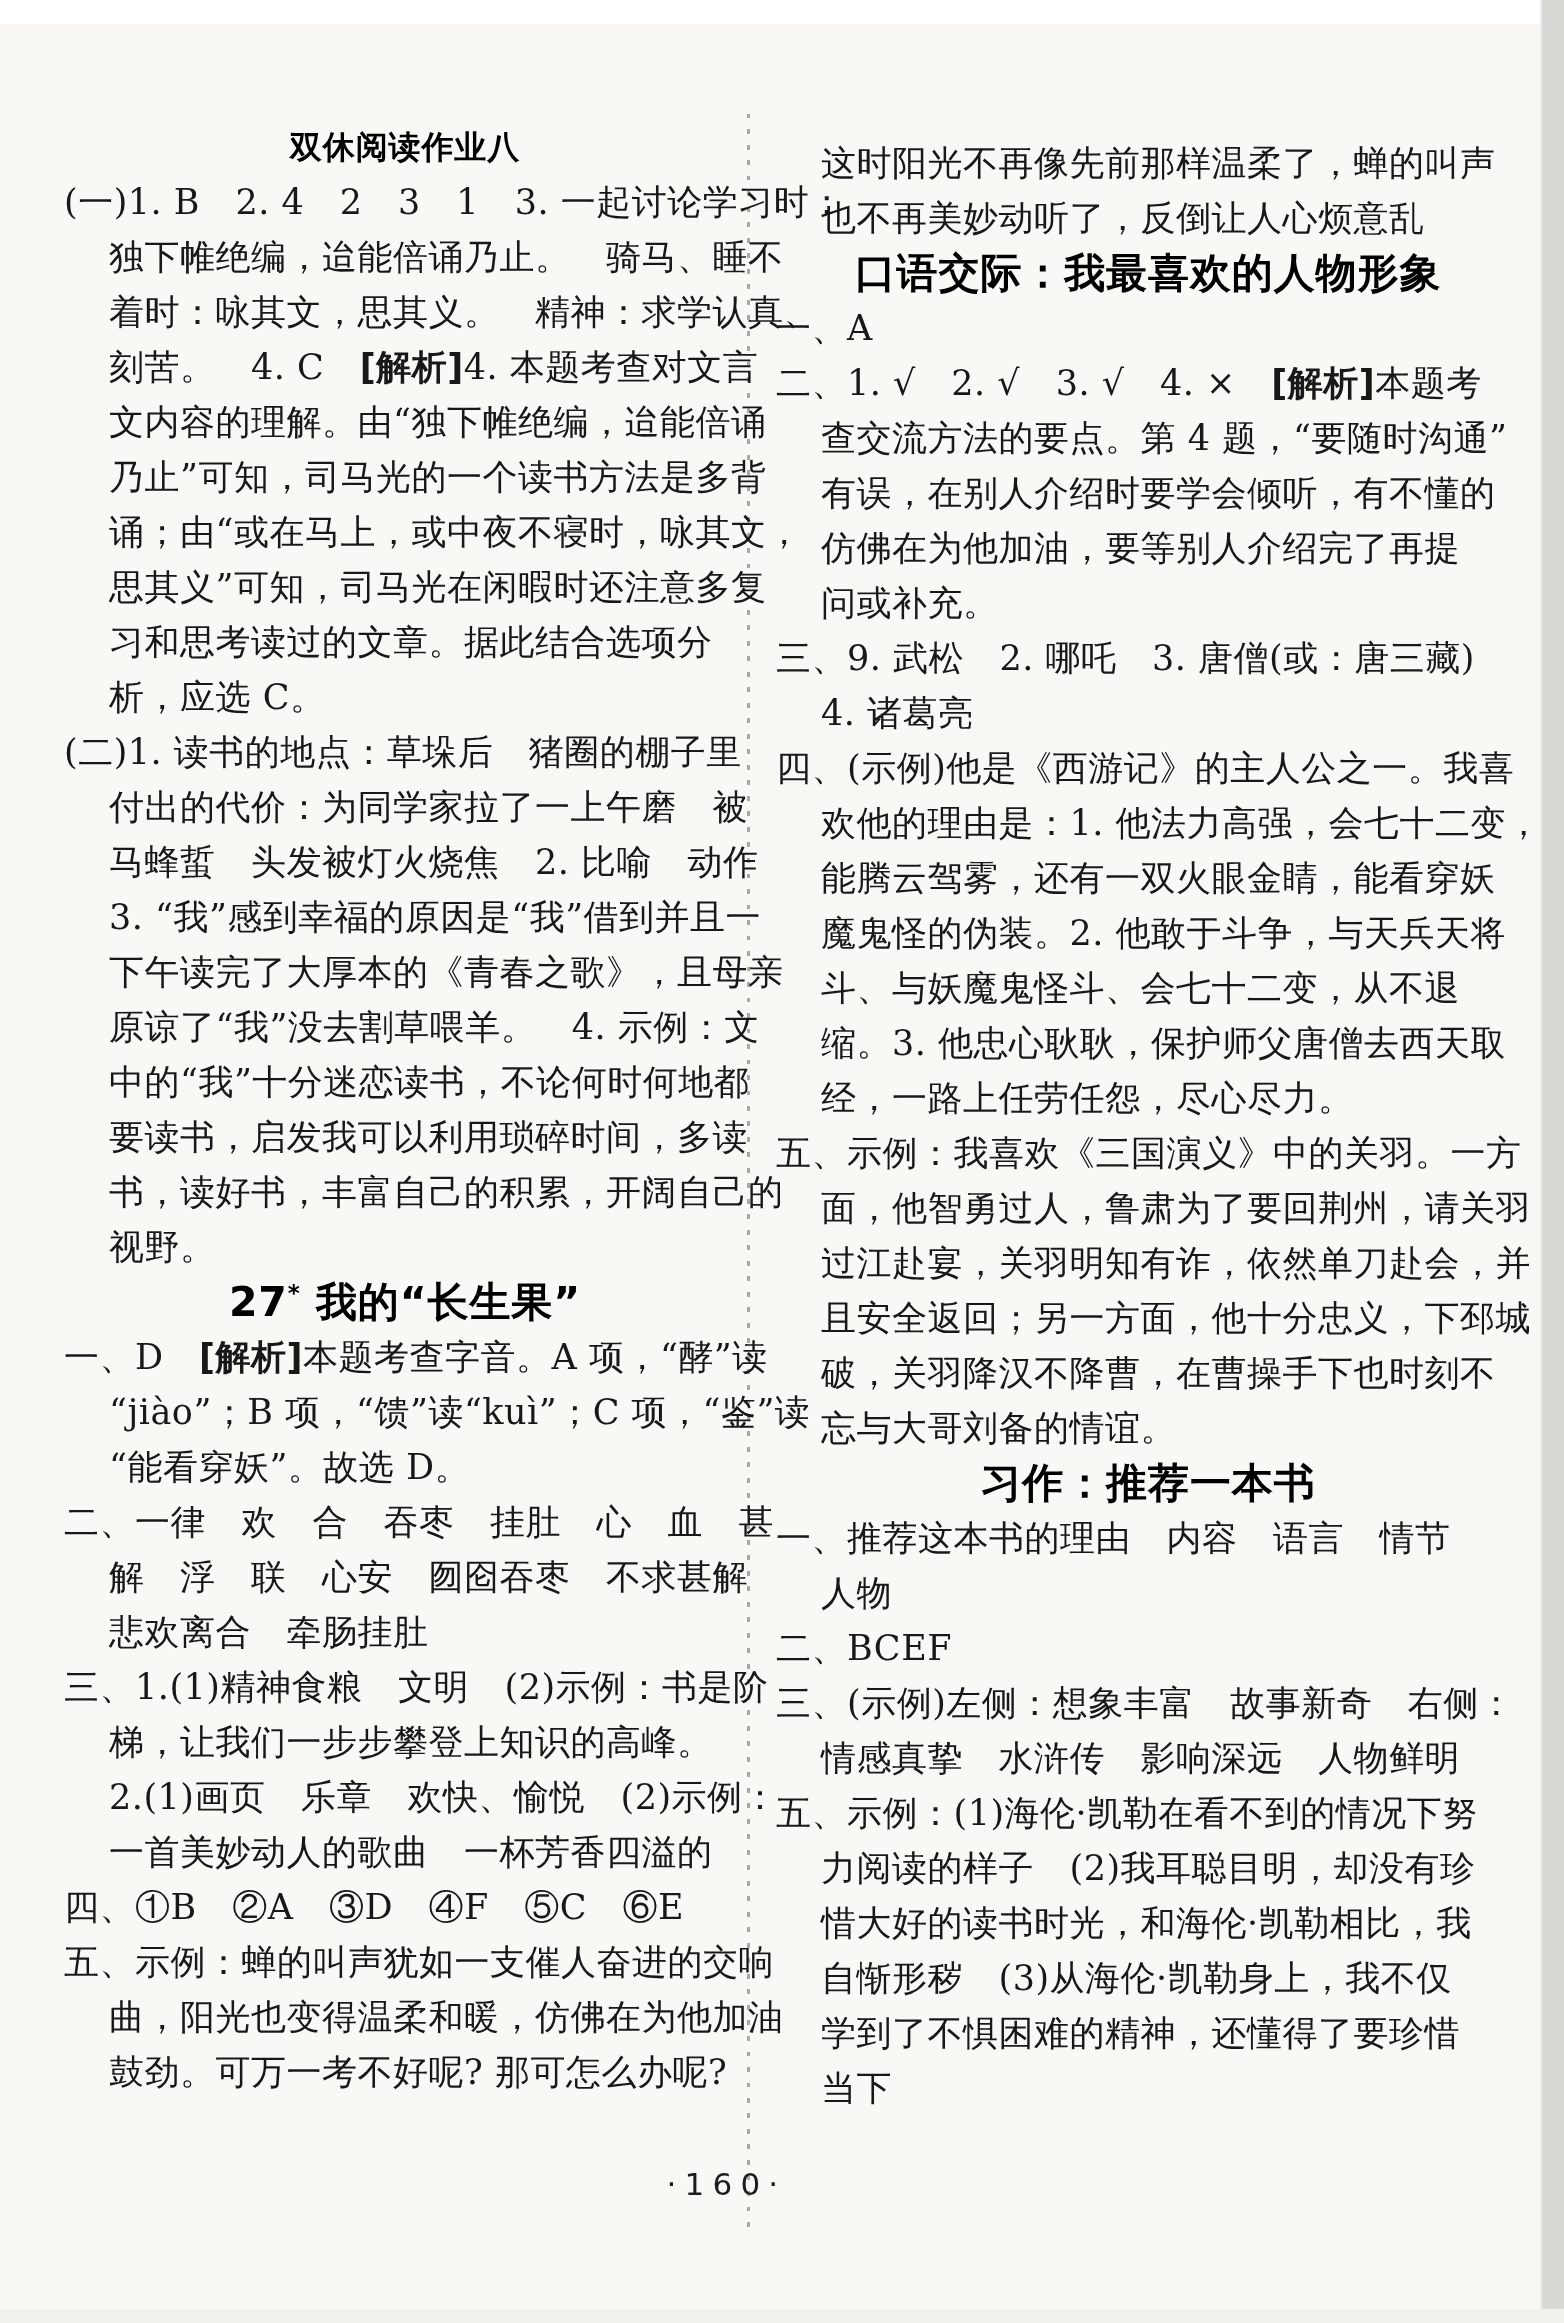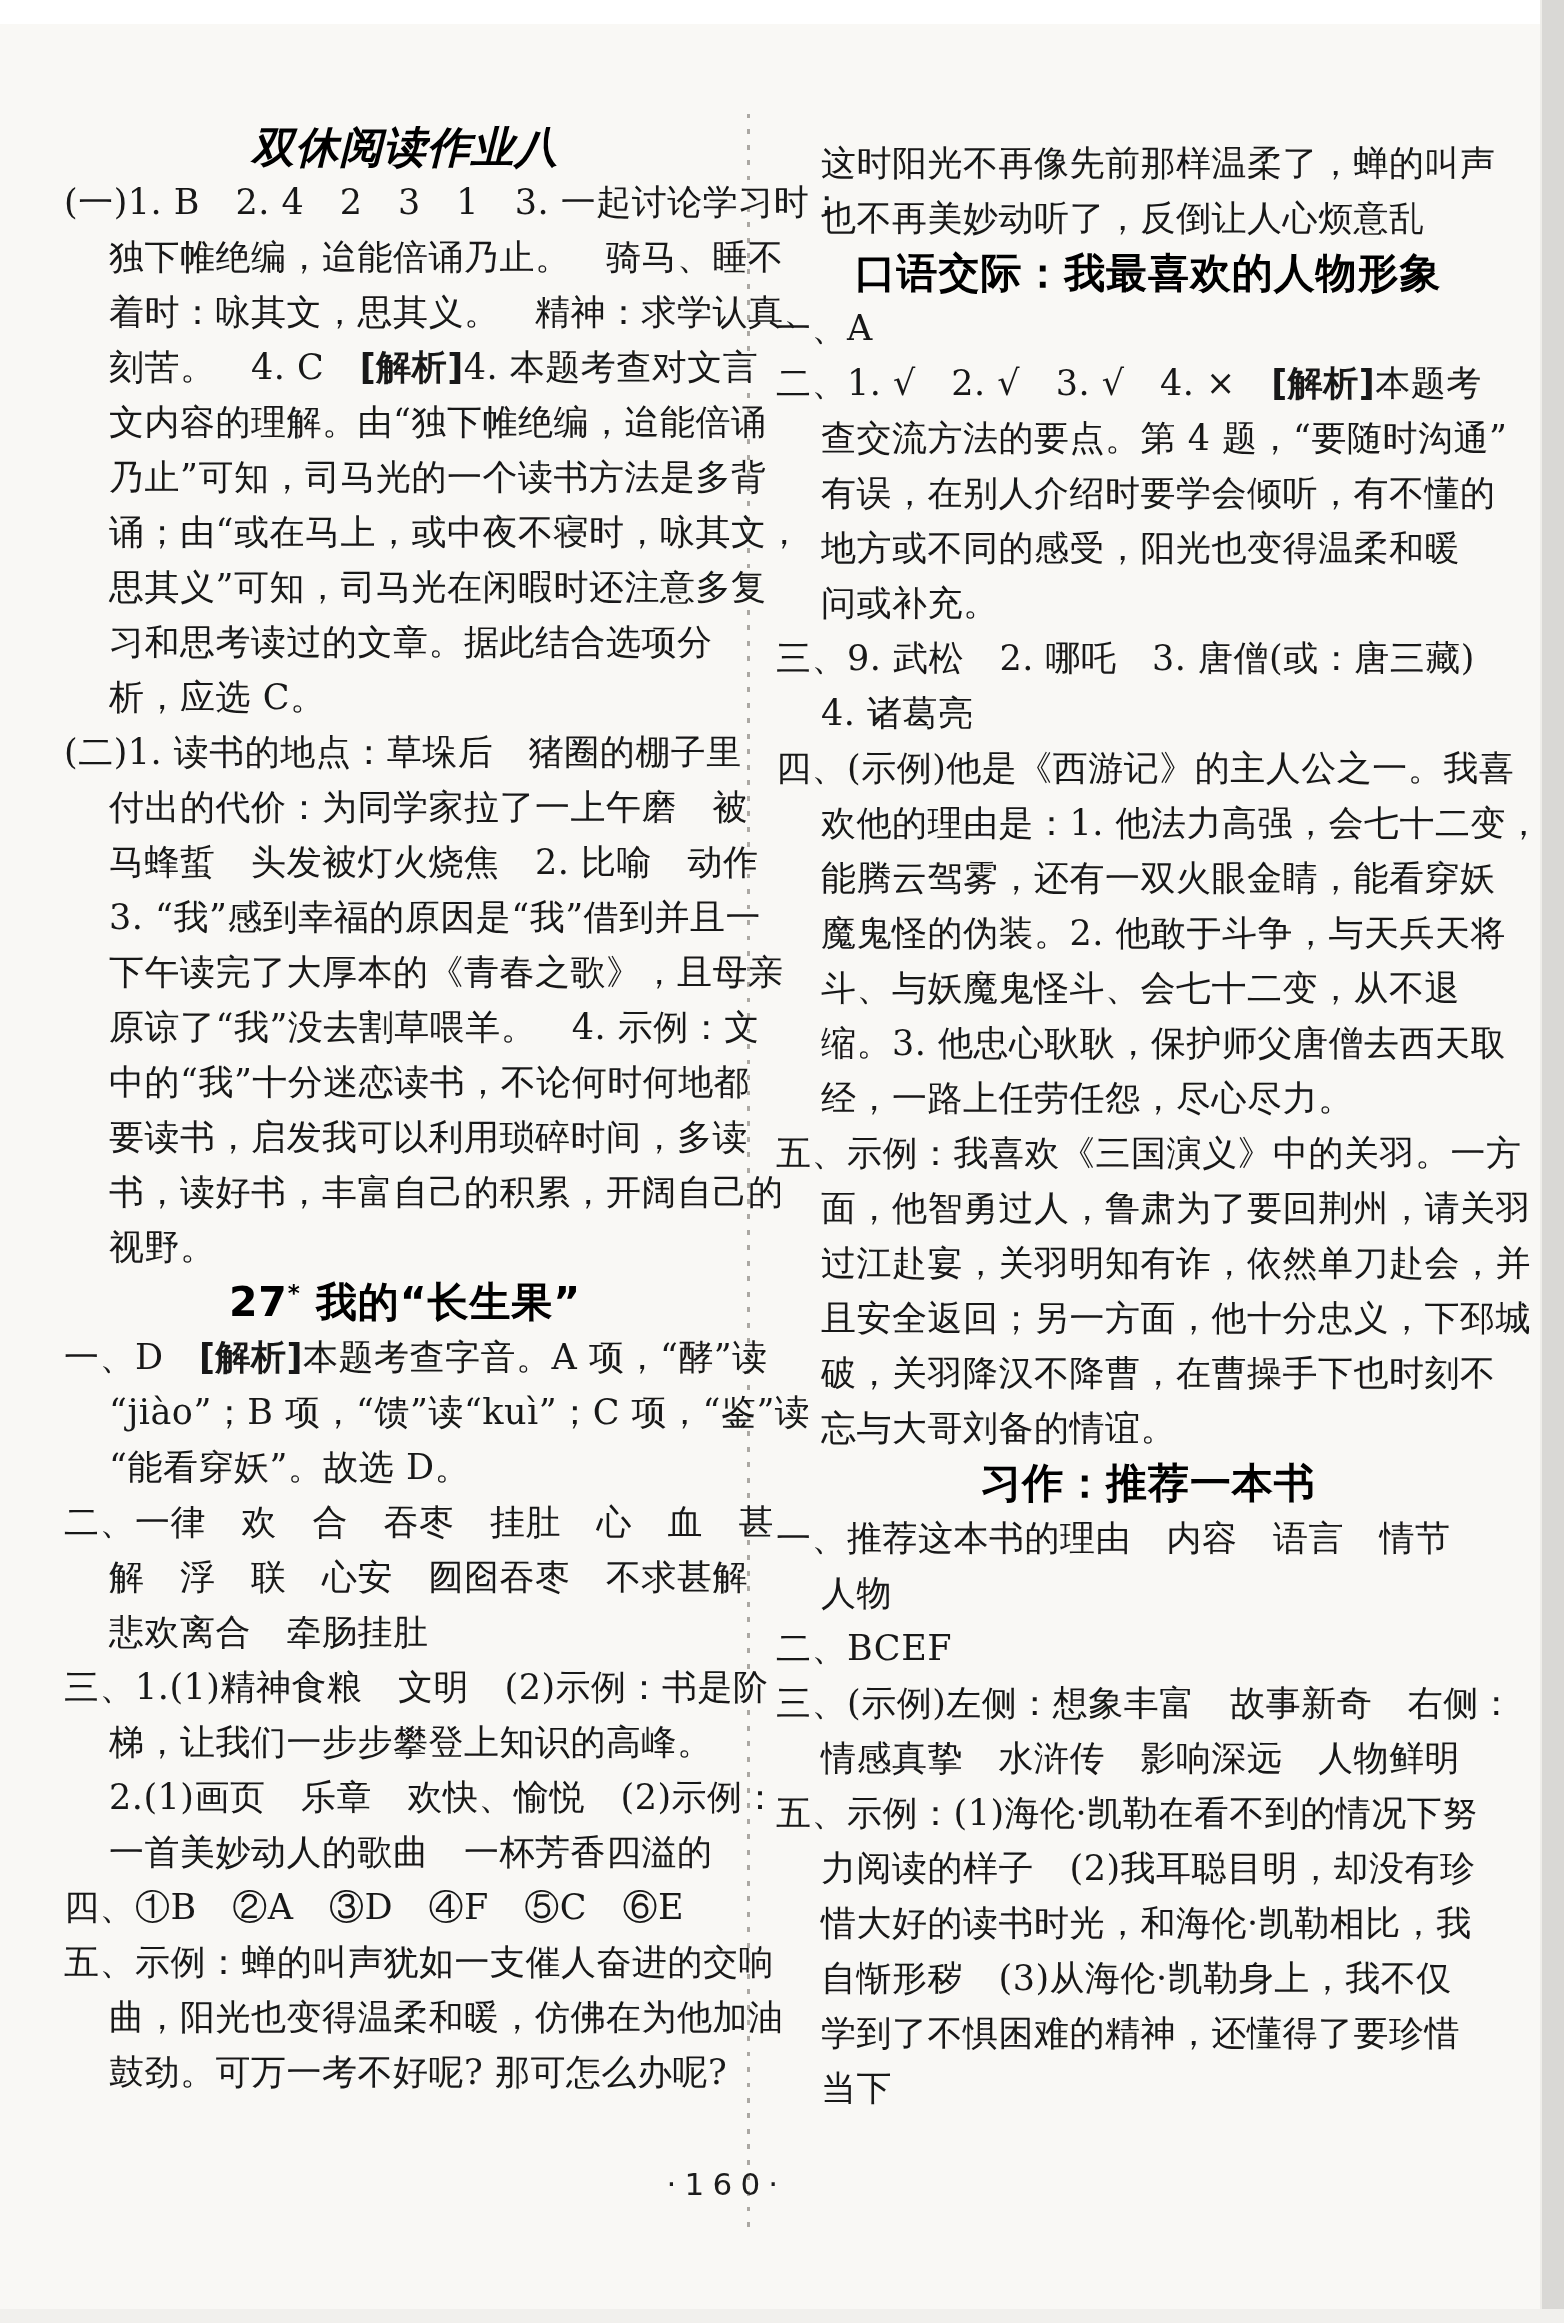--- a/index.html
+++ b/index.html
@@ -28,21 +28,21 @@
     font-size:35px;line-height:55px;height:55px;
     color:#181818;white-space:nowrap;letter-spacing:0.5px;
   }
   .line.ind{padding-left:45px;}
 
   .heading{
     font-family:"DejaVu Sans","Liberation Sans",sans-serif;
     font-weight:900;font-size:41px;line-height:55px;height:55px;
     text-align:center;color:#000;white-space:nowrap;letter-spacing:0.9px;
   }
-  .heading.main{font-size:43px;font-style:italic;}
+  .heading.main{font-size:32px;}
   .heading sup{font-size:23px;vertical-align:super;line-height:0;}
 
   b.jiexi{
     font-family:"DejaVu Sans","Liberation Sans",sans-serif;
     font-weight:900;font-style:normal;
   }
 
   .pagenum{
     position:absolute;left:0;top:2166px;width:1453px;
     text-align:center;
@@ -99,21 +99,21 @@
       <div class="line ind">鼓劲。可万一考不好呢? 那可怎么办呢?</div>
     </div>
   <div class="col col-right">
       <div class="line ind">这时阳光不再像先前那样温柔了，蝉的叫声</div>
       <div class="line ind">也不再美妙动听了，反倒让人心烦意乱</div>
       <div class="heading">口语交际：我最喜欢的人物形象</div>
       <div class="line">一、A</div>
       <div class="line">二、1. √　2. √　3. √　4. ×　<b class="jiexi">[解析]</b>本题考</div>
       <div class="line ind">查交流方法的要点。第 4 题，“要随时沟通”</div>
       <div class="line ind">有误，在别人介绍时要学会倾听，有不懂的</div>
-      <div class="line ind">地方或不同的感受，阳光也变得温柔和暖</div>
+      <div class="line ind">仿佛在为他加油，要等别人介绍完了再提</div>
       <div class="line ind">问或补充。</div>
       <div class="line">三、9. 武松　2. 哪吒　3. 唐僧(或：唐三藏)</div>
       <div class="line ind">4. 诸葛亮</div>
       <div class="line">四、(示例)他是《西游记》的主人公之一。我喜</div>
       <div class="line ind">欢他的理由是：1. 他法力高强，会七十二变，</div>
       <div class="line ind">能腾云驾雾，还有一双火眼金睛，能看穿妖</div>
       <div class="line ind">魔鬼怪的伪装。2. 他敢于斗争，与天兵天将</div>
       <div class="line ind">斗、与妖魔鬼怪斗、会七十二变，从不退</div>
       <div class="line ind">缩。3. 他忠心耿耿，保护师父唐僧去西天取</div>
       <div class="line ind">经，一路上任劳任怨，尽心尽力。</div>

